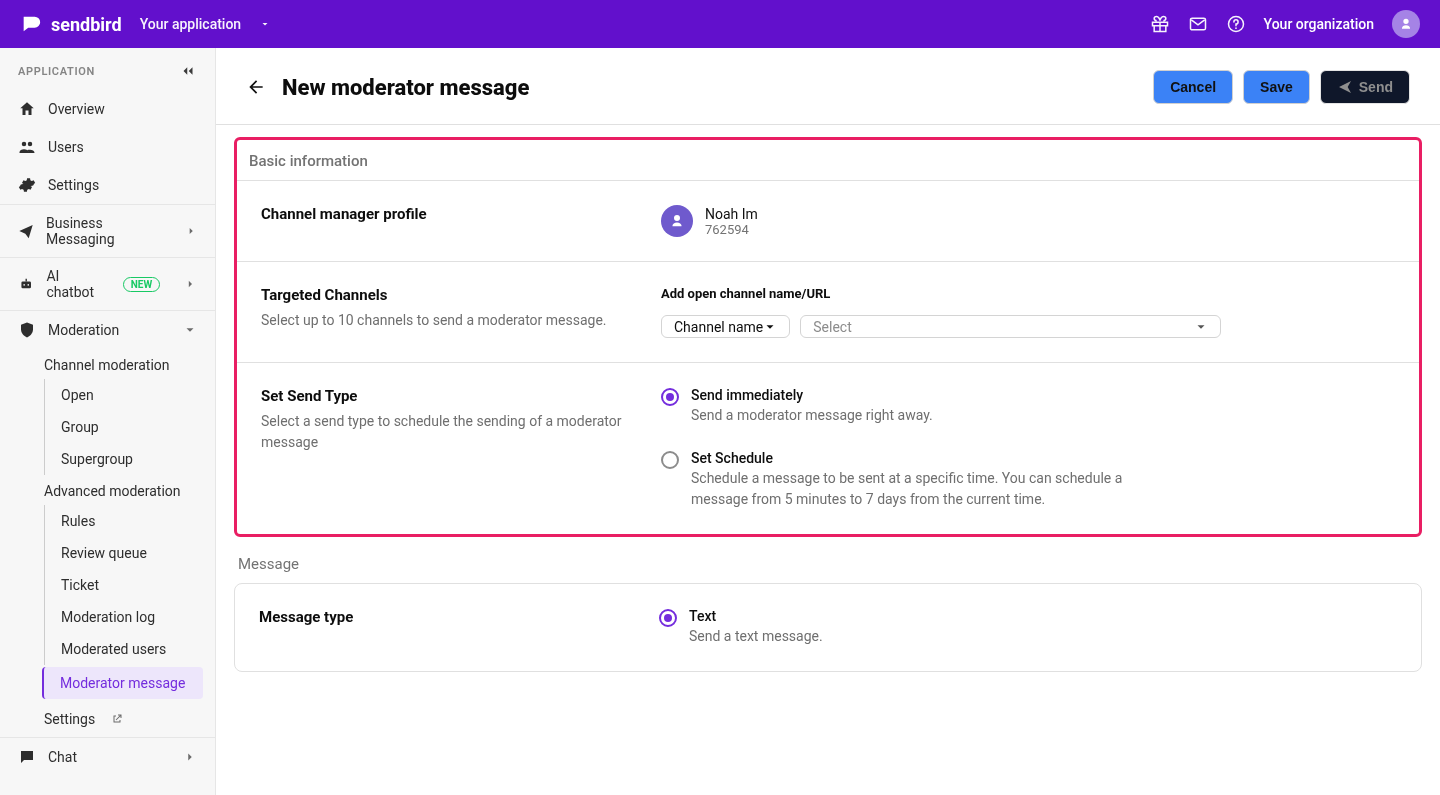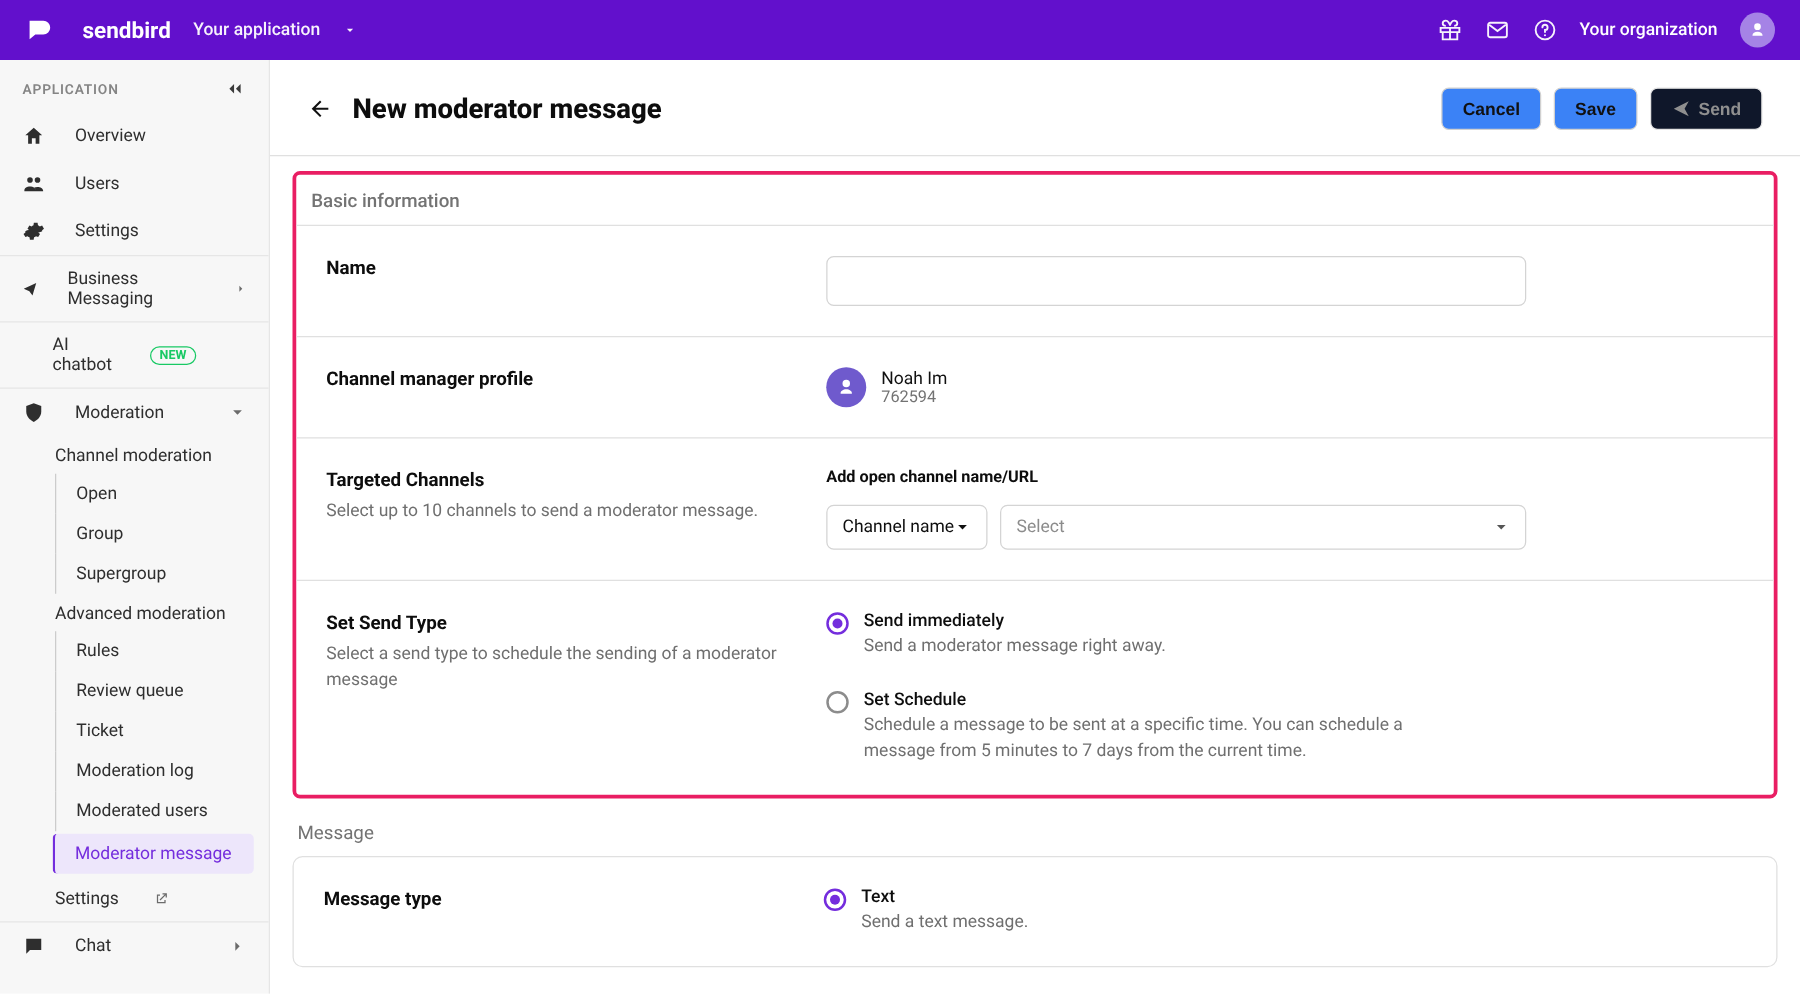--- a/index.html
+++ b/index.html
@@ -15,40 +15,40 @@
     --pink:#E91E63;
     --badge:#18C964;
     --pill:#EDE6FB;
   }
   *{box-sizing:border-box}
   body{margin:0;font-family:-apple-system,BlinkMacSystemFont,"Segoe UI",Roboto,Helvetica,Arial,sans-serif;color:var(--ink);background:#fff;font-size:14px;height:795px;width:1440px;overflow:hidden}
 
   
   .topbar{height:48px;background:var(--purple);color:#fff;display:flex;align-items:center;padding:0 20px;justify-content:space-between}
   .top-left,.top-right{display:flex;align-items:center;gap:18px}
-  .logo{display:flex;align-items:center;gap:24px;font-weight:700;font-size:18px}
+  .logo{display:flex;align-items:center;gap:9px;font-weight:700;font-size:18px}
   .logo .mark{width:22px;height:22px}
   .app-picker{display:flex;align-items:center;gap:18px;font-size:14px;font-weight:500;opacity:.95;cursor:pointer}
   .chev{width:12px;height:12px}
   .top-icon{width:20px;height:20px;display:flex;align-items:center;justify-content:center;cursor:pointer;opacity:.95}
   .avatar{width:28px;height:28px;border-radius:50%;background:#A583E6;display:flex;align-items:center;justify-content:center}
   .avatar svg{width:16px;height:16px}
   .org{font-size:14px;font-weight:500}
 
   
   .shell{display:flex;height:calc(795px - 48px)}
   .sidebar{width:216px;background:var(--side);border-right:1px solid var(--side-line);display:flex;flex-direction:column;overflow:hidden}
   .main{flex:1;overflow:hidden;display:flex;flex-direction:column}
 
   
   .side-head{display:flex;align-items:center;justify-content:space-between;padding:14px 18px 10px;font-size:11px;letter-spacing:.06em;color:var(--ink-40);font-weight:600}
   .collapse-btn{width:18px;height:18px;cursor:pointer;color:#3b3b3b}
   .nav{display:flex;flex-direction:column}
   .nav-sec{border-bottom:1px solid var(--side-line)}
-  .nav-item{display:flex;align-items:center;gap:24px;padding:10px 18px;color:#2e2e2e;font-size:14px;cursor:pointer;position:relative}
+  .nav-item{display:flex;align-items:center;gap:12px;padding:10px 18px;color:#2e2e2e;font-size:14px;cursor:pointer;position:relative}
   .nav-item .ico{width:18px;height:18px;display:flex;align-items:center;justify-content:center;color:#2e2e2e}
   .nav-item .spacer{flex:1}
   .nav-item .right-ico{width:14px;height:14px;color:#6b6b6b}
   .nav-sub{padding-left:44px;font-size:14px;color:#2e2e2e}
   .nav-sub .sub-item{padding:8px 10px 8px 16px;border-left:1px solid #ccc;margin-left:0;cursor:pointer}
   .sub-group-label{padding:8px 18px 6px 44px;font-size:14px;color:#2e2e2e}
   .sub-item.active{background:var(--pill);color:var(--purple-ink);border-left:2px solid var(--purple-ink);border-radius:4px;margin:2px 12px 2px -2px;padding-left:16px}
   .new-badge{display:inline-flex;align-items:center;border:1px solid var(--badge);color:var(--badge);font-size:10px;font-weight:700;border-radius:999px;padding:1px 7px;margin-left:6px}
   .ext-link svg{width:12px;height:12px;margin-left:4px;color:#6b6b6b}
 
@@ -74,21 +74,21 @@
   .field-label{font-weight:700;font-size:15px;margin-bottom:6px}
   .field-desc{font-size:14px;color:#6f6f6f;line-height:1.5}
   .input{height:40px;border:1px solid #d4d4d4;border-radius:6px;padding:0 12px;font-size:14px;width:100%}
   .profile{display:flex;align-items:center;gap:12px}
   .profile .pavatar{width:32px;height:32px;border-radius:50%;background:#6F5ACD;display:flex;align-items:center;justify-content:center}
   .profile .pavatar svg{width:18px;height:18px;fill:#fff}
   .profile .pname{font-size:14px;color:#111}
   .profile .pid{font-size:13px;color:#737373}
 
   .channel-picker{display:flex;gap:10px}
-  .select-like{height:36px;border:1px solid #d4d4d4;border-radius:6px;display:flex;align-items:center;padding:0 12px;font-size:14px;min-width:128px;justify-content:space-between;cursor:pointer}
+  .select-like{height:23px;border:1px solid #d4d4d4;border-radius:6px;display:flex;align-items:center;padding:0 12px;font-size:14px;min-width:128px;justify-content:space-between;cursor:pointer}
   .select-like.flex{flex:1;color:#8c8c8c}
   .section-sub{font-size:13px;font-weight:700;margin-bottom:4px}
 
   .radio-item{display:flex;gap:12px;align-items:flex-start;margin-bottom:14px}
   .radio-item:last-child{margin-bottom:0}
   .radio{width:18px;height:18px;border-radius:50%;border:2px solid #8c8c8c;margin-top:1px;flex-shrink:0;position:relative;cursor:pointer}
   .radio.checked{border-color:var(--purple-ink)}
   .radio.checked::after{content:"";position:absolute;inset:3px;border-radius:50%;background:var(--purple-ink)}
   .radio-label{font-size:14px;font-weight:500}
   .radio-desc{font-size:14px;color:#6f6f6f;margin-top:2px;line-height:1.5}
@@ -295,28 +295,20 @@
           <span>Send</span>
         </button>
       </div>
     </div>
 
     <div class="content">
 
       <div class="region">
         <div class="region-title">Basic information</div>
         <div class="card-wrap" style="border-left:none;border-right:none;border-bottom:none;border-radius:0;margin-top:10px">
-          <div class="row">
-            <div class="left">
-                <div class="field-label">Name</div>
-              </div>
-            <div class="right">
-              <input class="input" value="" style="">
-            </div>
-          </div>
 
           <div class="row">
             <div class="left">
                 <div class="field-label">Channel manager  profile</div>
               </div>
             <div class="right">
               <div class="profile">
                 <span class="pavatar">
                     <svg viewBox="0 0 24 24">
                       <path d="M12 12a4 4 0 1 0-4-4 4 4 0 0 0 4 4zm0 2c-3.3 0-6 2-6 4v1h12v-1c0-2-2.7-4-6-4z"></path>

